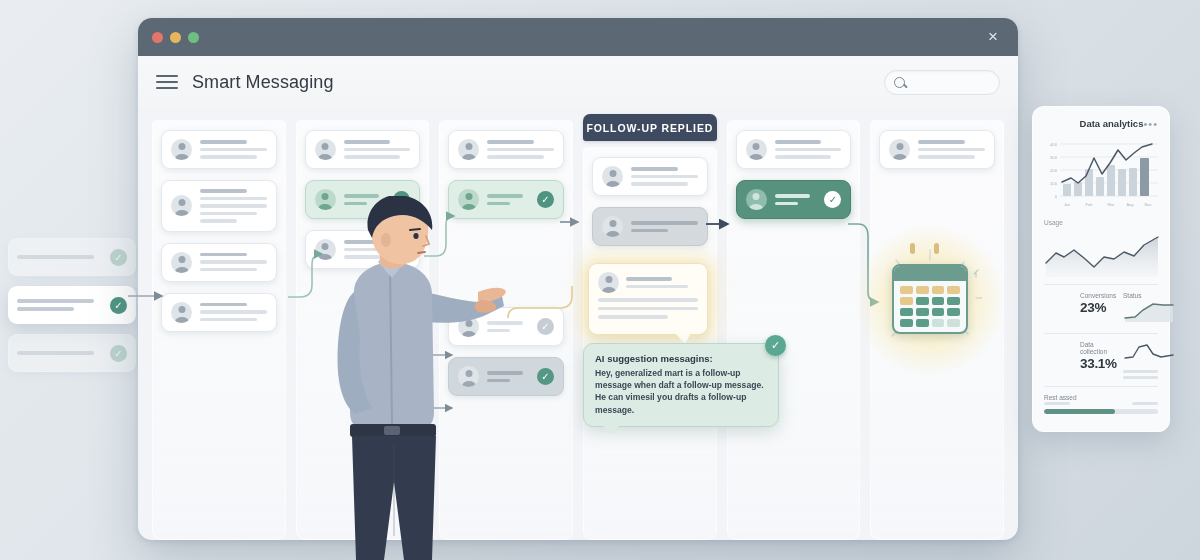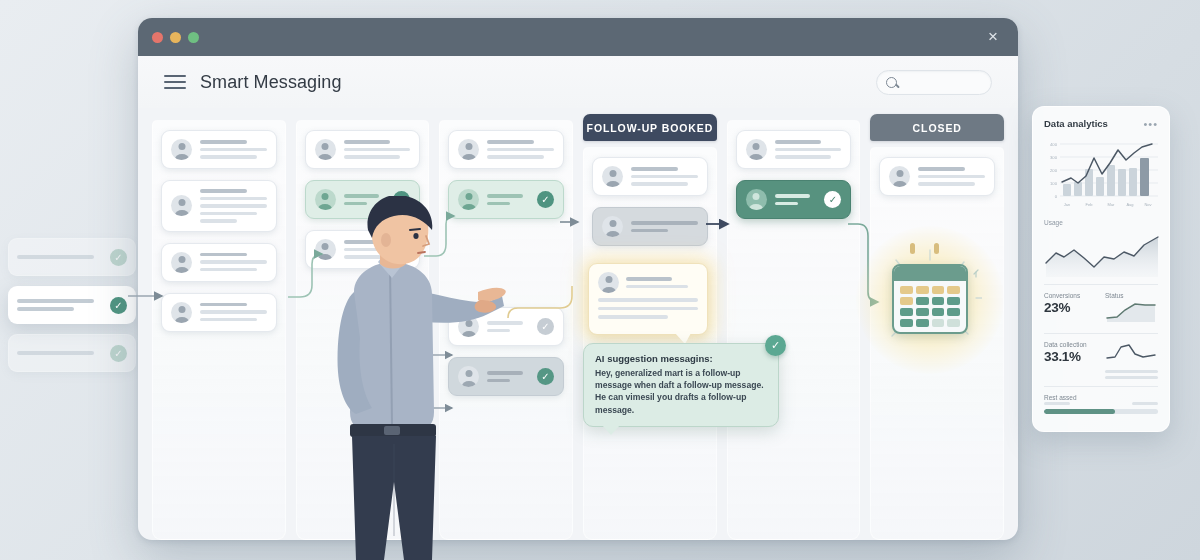--- a/index.html
+++ b/index.html
@@ -61,21 +61,21 @@
   .dot.y { background: #e7b55c; }
   .dot.g { background: #6fbf82; }
   .close-x {
     position: absolute; right: 16px; top: 50%; transform: translateY(-50%);
     width: 18px; height: 18px; color: #dfe4e9; font-size: 17px; line-height: 18px;
     text-align: center; font-weight: 300; cursor: pointer;
   }
 
   .appbar {
     height: 52px; display: flex; align-items: center;
-    padding: 0 26px; gap: 14px;
+    padding: 0 18px; gap: 14px;
     background: linear-gradient(180deg,#f7f8fa 0%, #f3f5f7 100%);
   }
   .hamburger { width: 22px; display: flex; flex-direction: column; gap: 4px; cursor: pointer; }
   .hamburger i { display: block; height: 2px; background: #596574; border-radius: 2px; }
   .app-title { font-size: 18px; color: #333b45; font-weight: 400; letter-spacing: .1px; }
   .search-box {
     margin-left: auto; width: 116px; height: 25px;
     border-radius: 13px; background: #fafbfc;
     border: 1px solid #dfe4e9;
     display: flex; align-items: center; padding: 0 9px; gap: 6px;
@@ -250,28 +250,28 @@
   .analytics {
     position: absolute; left: 1032px; top: 106px;
     width: 138px; height: 326px;
     background: rgba(250,251,252,.96); border-radius: 12px;
     box-shadow: 0 10px 28px rgba(105,122,140,.26);
     padding: 11px 11px 12px 11px;
     display: flex; flex-direction: column; gap: 7px;
     border: 1px solid rgba(255,255,255,.7);
     z-index: 5;
   }
-  .an-head { display: flex; align-items: center; justify-content: space-between; }
+  .an-head { display: flex; align-items: center; justify-content: flex-end; }
   .an-title { font-size: 9.5px; color: #333c45; font-weight: 600; }
   .an-dots { color: #9aa5b0; font-size: 11px; letter-spacing: 1px; line-height: 6px; cursor: pointer; }
   .an-chart { height: 76px; position: relative; }
   .an-sub { font-size: 6.5px; color: #8d97a2; }
   .an-area { height: 44px; position: relative; }
   .an-div { height: 1px; background: #e6eaee; }
-  .an-row { display: flex; gap: 8px; }
+  .an-row { display: flex; gap: 8px; margin-left: 36px; }
   .an-cell { flex: 1; min-width: 0; }
   .an-lbl { font-size: 6.5px; color: #7e8892; margin-bottom: 1px; }
   .an-val { font-size: 13.5px; color: #2e363e; font-weight: 700; letter-spacing: -.3px; }
   .an-mini { height: 22px; }
   .an-bars { display: flex; flex-direction: column; gap: 3px; margin-top: 3px; }
   .an-bars i { display: block; height: 3px; border-radius: 2px; background: #dde3e8; }
   .an-prog { height: 5px; border-radius: 3px; background: #dfe5ea; overflow: hidden; margin-top: 4px; }
   .an-prog span { display: block; height: 100%; background: #5f9285; border-radius: 3px; }
   .an-stub { display: flex; justify-content: space-between; }
   .an-stub i { display: block; height: 3px; width: 26px; border-radius: 2px; background: #dde3e8; }
@@ -428,21 +428,21 @@
           <div class="lines">
             <span class="ln w85"></span>
               <span class="ln w55"></span>
           </div>
           <span class="badge">✓</span>
         </div>
       </div>
     </div>
 
     <div class="col accent">
-      <div class="col-head">FOLLOW-UP BOOKED</div>
+      <div class="col-head">FOLLOW-UP REPLIED</div>
       <div class="col-body">
         <div class="card">
           <span class="avatar"></span>
           <div class="lines">
             <span class="ln dark w70"></span>
               <span class="ln w100"></span>
               <span class="ln w85"></span>
           </div>
         </div>
         <div class="card grey-sel">
@@ -470,21 +470,20 @@
           <div class="lines">
             <span class="ln w85"></span>
               <span class="ln w55"></span>
           </div>
           <span class="badge">✓</span>
         </div>
       </div>
     </div>
 
     <div class="col">
-      <div class="col-head">CLOSED</div>
       <div class="col-body">
         <div class="card">
           <span class="avatar"></span>
           <div class="lines">
             <span class="ln dark w70"></span>
               <span class="ln w100"></span>
               <span class="ln w85"></span>
           </div>
         </div>
       </div>

